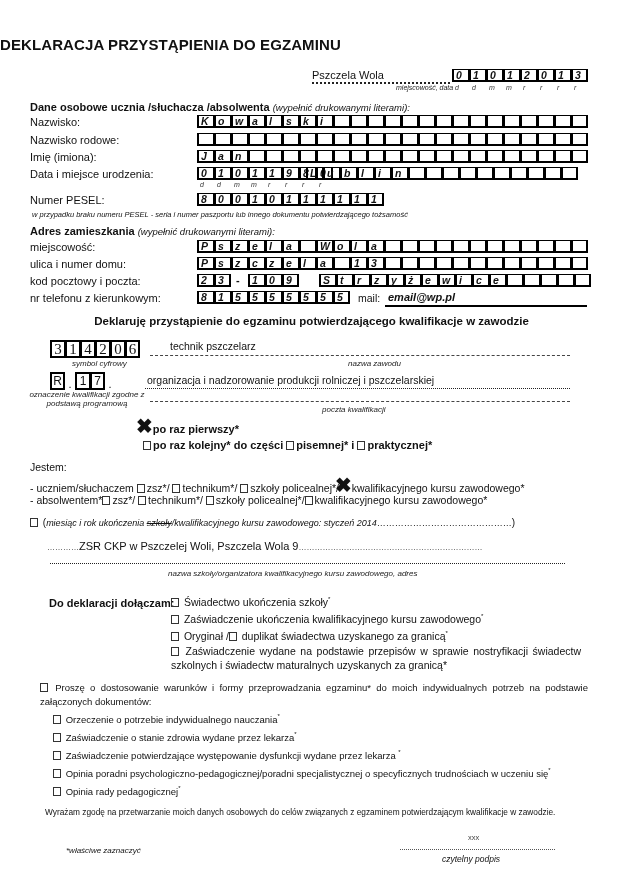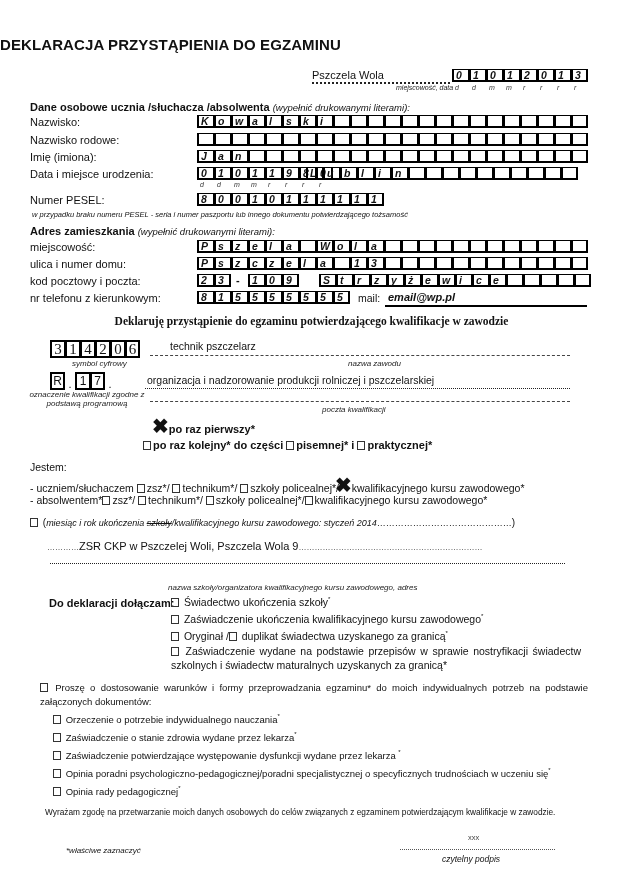--- a/index.html
+++ b/index.html
@@ -290,21 +290,21 @@
     <div class="cell">5</div>
     <div class="cell">5</div>
     <div class="cell">5</div>
     <div class="cell">5</div>
     <div class="cell">5</div>
   </div>
 <div class="abs lbl" style="left:358px;top:292px;font-size:10.5px;">mail:</div>
 <div class="abs bold it" style="left:388px;top:291px;font-size:11px;">email@wp.pl</div>
 <div class="abs" style="left:385px;top:305px;width:202px;border-bottom:2px solid #000;"></div>
 
-<div class="abs bold" style="left:0;width:623px;top:315px;text-align:center;font-size:11.5px;font-family:Liberation Serif, serif;">Deklaruję przystąpienie do egzaminu potwierdzającego kwalifikacje w zawodzie</div>
+<div class="abs bold" style="left:0;width:623px;top:315px;text-align:center;font-size:11.5px;">Deklaruję przystąpienie do egzaminu potwierdzającego kwalifikacje w zawodzie</div>
 <div class="serif-grid" id="g-symbol" style="left:50px;top:340px;">
     <div class="cell">3</div>
     <div class="cell">1</div>
     <div class="cell">4</div>
     <div class="cell">2</div>
     <div class="cell">0</div>
     <div class="cell">6</div>
   </div>
 <div class="abs small-it" style="left:72px;top:359px;font-size:8px;">symbol cyfrowy</div>
 <div class="abs lbl" style="left:170px;top:340px;font-size:10.5px;">technik pszczelarz</div>
@@ -321,21 +321,21 @@
       <div class="cell" style="font-family: &quot;Liberation Sans&quot;, sans-serif; font-size: 12px;">7</div>
     </div>
   <span style="width:10px;text-align:center;font-size:11px;">.</span>
 </div>
 <div class="abs small-it" style="left:26px;top:390px;width:122px;text-align:center;font-size:8px;line-height:9px;">oznaczenie kwalifikacji zgodne z podstawą programową</div>
 <div class="abs lbl" style="left:147px;top:374px;font-size:10.5px;">organizacja i nadzorowanie produkcji rolniczej i pszczelarskiej</div>
 <div class="dotline2" style="left:145px;top:388px;width:425px;border-bottom-width:1.5px;"></div>
 <div class="dotline" style="left:150px;top:401px;width:420px;"></div>
 <div class="abs small-it" style="left:322px;top:405px;font-size:8px;">poczta kwalifikacji</div>
 
-<div class="abs bold" style="left:136px;top:418px;font-size:11px;margin-left:16px;">
+<div class="abs bold" style="left:136px;top:418px;font-size:11px;">
   <span class="xmark">✖</span><span>po raz pierwszy*</span>
 </div>
 <div class="abs bold" style="left:143px;top:439px;font-size:11px;">
   <span class="chk"></span><span>po raz kolejny* do części</span>
   <span class="chk"></span><span>pisemnej*</span>
   <span>i</span>
   <span class="chk"></span><span>praktycznej*</span>
 </div>
 
 <div class="abs line" style="left:30px;top:461px;">Jestem:</div>
@@ -351,21 +351,21 @@
   <span class="chk"></span><span>szkoły policealnej*/</span><span class="chk"></span><span>kwalifikacyjnego kursu zawodowego*</span>
 </div>
 <div class="abs line" style="left:30px;top:517px;white-space:nowrap;font-size:10px;">
   <span class="chk"></span>
   <span>(</span><span class="it" style="font-size:9px">miesiąc i rok ukończenia </span><span class="it strike" style="font-size:9px">szkoły</span><span class="it" style="font-size:9px">/kwalifikacyjnego kursu zawodowego: styczeń 2014</span><span style="font-size:9px">………………………………………</span><span>)</span>
 </div>
 <div class="abs" style="left:47px;top:540px;font-size:11px;white-space:nowrap;">
   <span style="font-size:8px">…………</span><span>ZSR CKP w Pszczelej Woli, Pszczela Wola 9</span><span style="font-size:8px">……………………………………………………………</span>
 </div>
 <div class="dotline2" style="left:50px;top:563px;width:515px;border-bottom-width:1px;"></div>
-<div class="abs small-it" style="left:168px;top:569px;font-size:8px;margin-top:14px;">nazwa szkoły/organizatora kwalifikacyjnego kursu zawodowego, adres</div>
+<div class="abs small-it" style="left:168px;top:569px;font-size:8px;">nazwa szkoły/organizatora kwalifikacyjnego kursu zawodowego, adres</div>
 
 <div class="abs bold" style="left:49px;top:597px;font-size:11px;">Do deklaracji dołączam:</div>
 <div class="abs line" style="left:171px;top:596px;font-size:10.5px;"><span class="chk"></span> <span>Świadectwo ukończenia szkoły</span><span class="sup">*</span></div>
 <div class="abs line" style="left:171px;top:613px;font-size:10.5px;"><span class="chk"></span> <span>Zaświadczenie ukończenia kwalifikacyjnego kursu zawodowego</span><span class="sup">*</span></div>
 <div class="abs line" style="left:171px;top:630px;font-size:10.5px;"><span class="chk"></span> <span>Oryginał /</span><span class="chk"></span> <span>duplikat świadectwa uzyskanego za granicą</span><span class="sup">*</span></div>
 <div class="abs line" style="left:171px;top:644px;width:410px;font-size:10.5px;line-height:14px;text-align:justify;padding-left:0;"><span class="chk"></span> <span>Zaświadczenie wydane na podstawie przepisów w sprawie nostryfikacji świadectw szkolnych i świadectw maturalnych uzyskanych za granicą*</span></div>
 
 <div class="abs" style="left:40px;top:681px;width:548px;font-size:9.5px;line-height:14px;text-align:justify;"><span class="chk"></span> <span>Proszę o dostosowanie warunków i formy przeprowadzania egzaminu* do moich indywidualnych potrzeb na podstawie załączonych dokumentów:</span></div>
 <div class="abs" style="left:53px;top:713px;font-size:9.5px;"><span class="chk"></span> <span>Orzeczenie o potrzebie indywidualnego nauczania</span><span class="sup">*</span></div>
 <div class="abs" style="left:53px;top:731px;font-size:9.5px;"><span class="chk"></span> <span>Zaświadczenie o stanie zdrowia wydane przez lekarza</span><span class="sup">*</span></div>

